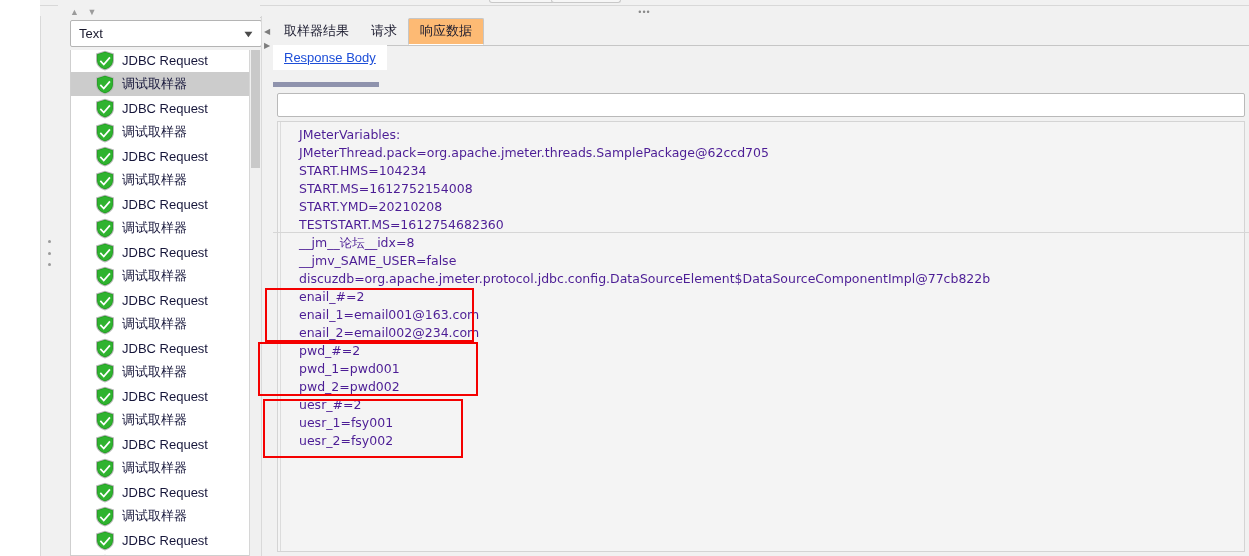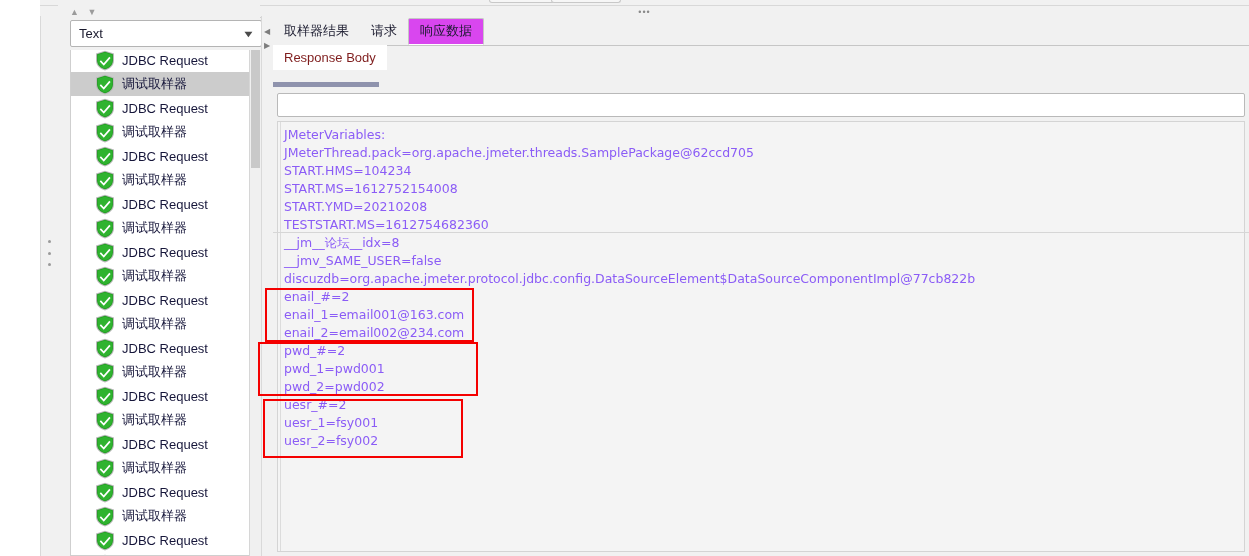--- a/index.html
+++ b/index.html
@@ -67,36 +67,36 @@
   #panel-split .arr.a2{top:26px;}
 
   
   #right-panel{left:273px;top:16px;width:976px;height:540px;background:#f1f1f1;}
 
   #tabbar{position:absolute;left:0;top:0;height:29px;width:976px;
           border-bottom:1px solid #c6c6c6;display:flex;align-items:center;}
   .tab{height:25px;padding:0 11px;display:flex;align-items:center;justify-content:center;
        font-size:13px;color:#1a1a2e;font-family:"DejaVu Sans","Liberation Sans",sans-serif;
        background:transparent;}
-  .tab.active{background:#d946ef;border:1px solid #c6c6c6;border-bottom:1px solid #ffffff;
+  .tab.active{background:#fdba74;border:1px solid #c6c6c6;border-bottom:1px solid #ffffff;
               margin-bottom:-1px;border-radius:2px 2px 0 0;}
 
   #subtabbar{position:absolute;left:0;top:29px;height:25px;width:976px;display:flex;align-items:stretch;}
-  .subtab{padding:0 11px;display:flex;align-items:center;font-size:13px;color:#7f1d1d;}
+  .subtab{padding:0 11px;display:flex;align-items:center;font-size:13px;color:#1d4ed8;text-decoration:underline;}
   .subtab.active{background:#ffffff;}
   #subtab-underline{position:absolute;left:0;top:66px;width:106px;height:5px;background:#8f93ad;}
 
   #filter-input{position:absolute;left:4px;top:77px;width:968px;height:24px;box-sizing:border-box;
                 background:#ffffff;border:1px solid #b9b9b9;border-radius:2px;}
 
   #body-area{position:absolute;left:4px;top:105px;width:968px;height:431px;
              background:#f4f4f4;border:1px solid #d4d4d4;box-sizing:border-box;overflow:hidden;}
   #body-inner{position:absolute;left:0;top:0;padding:4px 0 0 6px;}
-  .ln{height:18px;line-height:18px;font-size:12.5px;color:#8b5cf6;white-space:pre;
-      font-family:"DejaVu Sans","Liberation Sans",sans-serif;}
+  .ln{height:18px;line-height:18px;font-size:12.5px;color:#4c1d95;white-space:pre;
+      font-family:"DejaVu Sans","Liberation Sans",sans-serif;margin-left:15px;}
 
   #inner-vsplit{position:absolute;left:-4px;top:255px;width:5px;height:22px;
       display:flex;flex-direction:column;justify-content:space-between;align-items:center;}
   #inner-vsplit i{display:block;width:3px;height:3px;border-radius:50%;background:#9a9a9a;}
   #inner-rule{position:absolute;left:2px;top:0;width:1px;height:431px;background:#dcdcdc;}
 
   
   .redbox{position:absolute;border:2px solid #f40000;box-sizing:border-box;pointer-events:none;}
 
   

